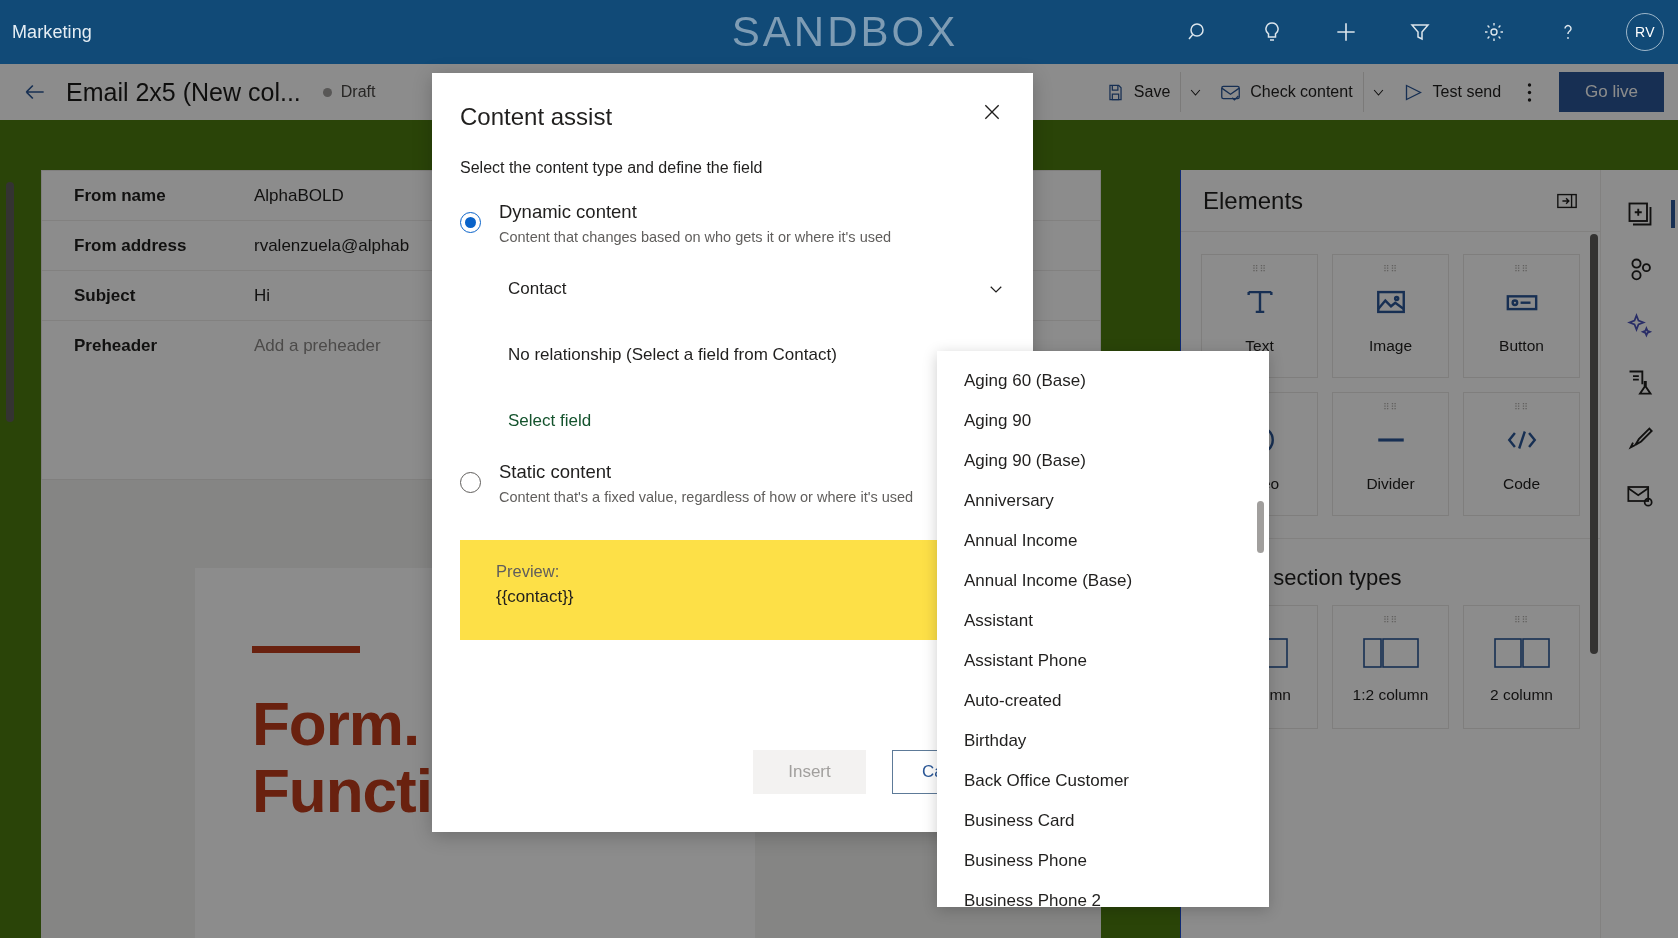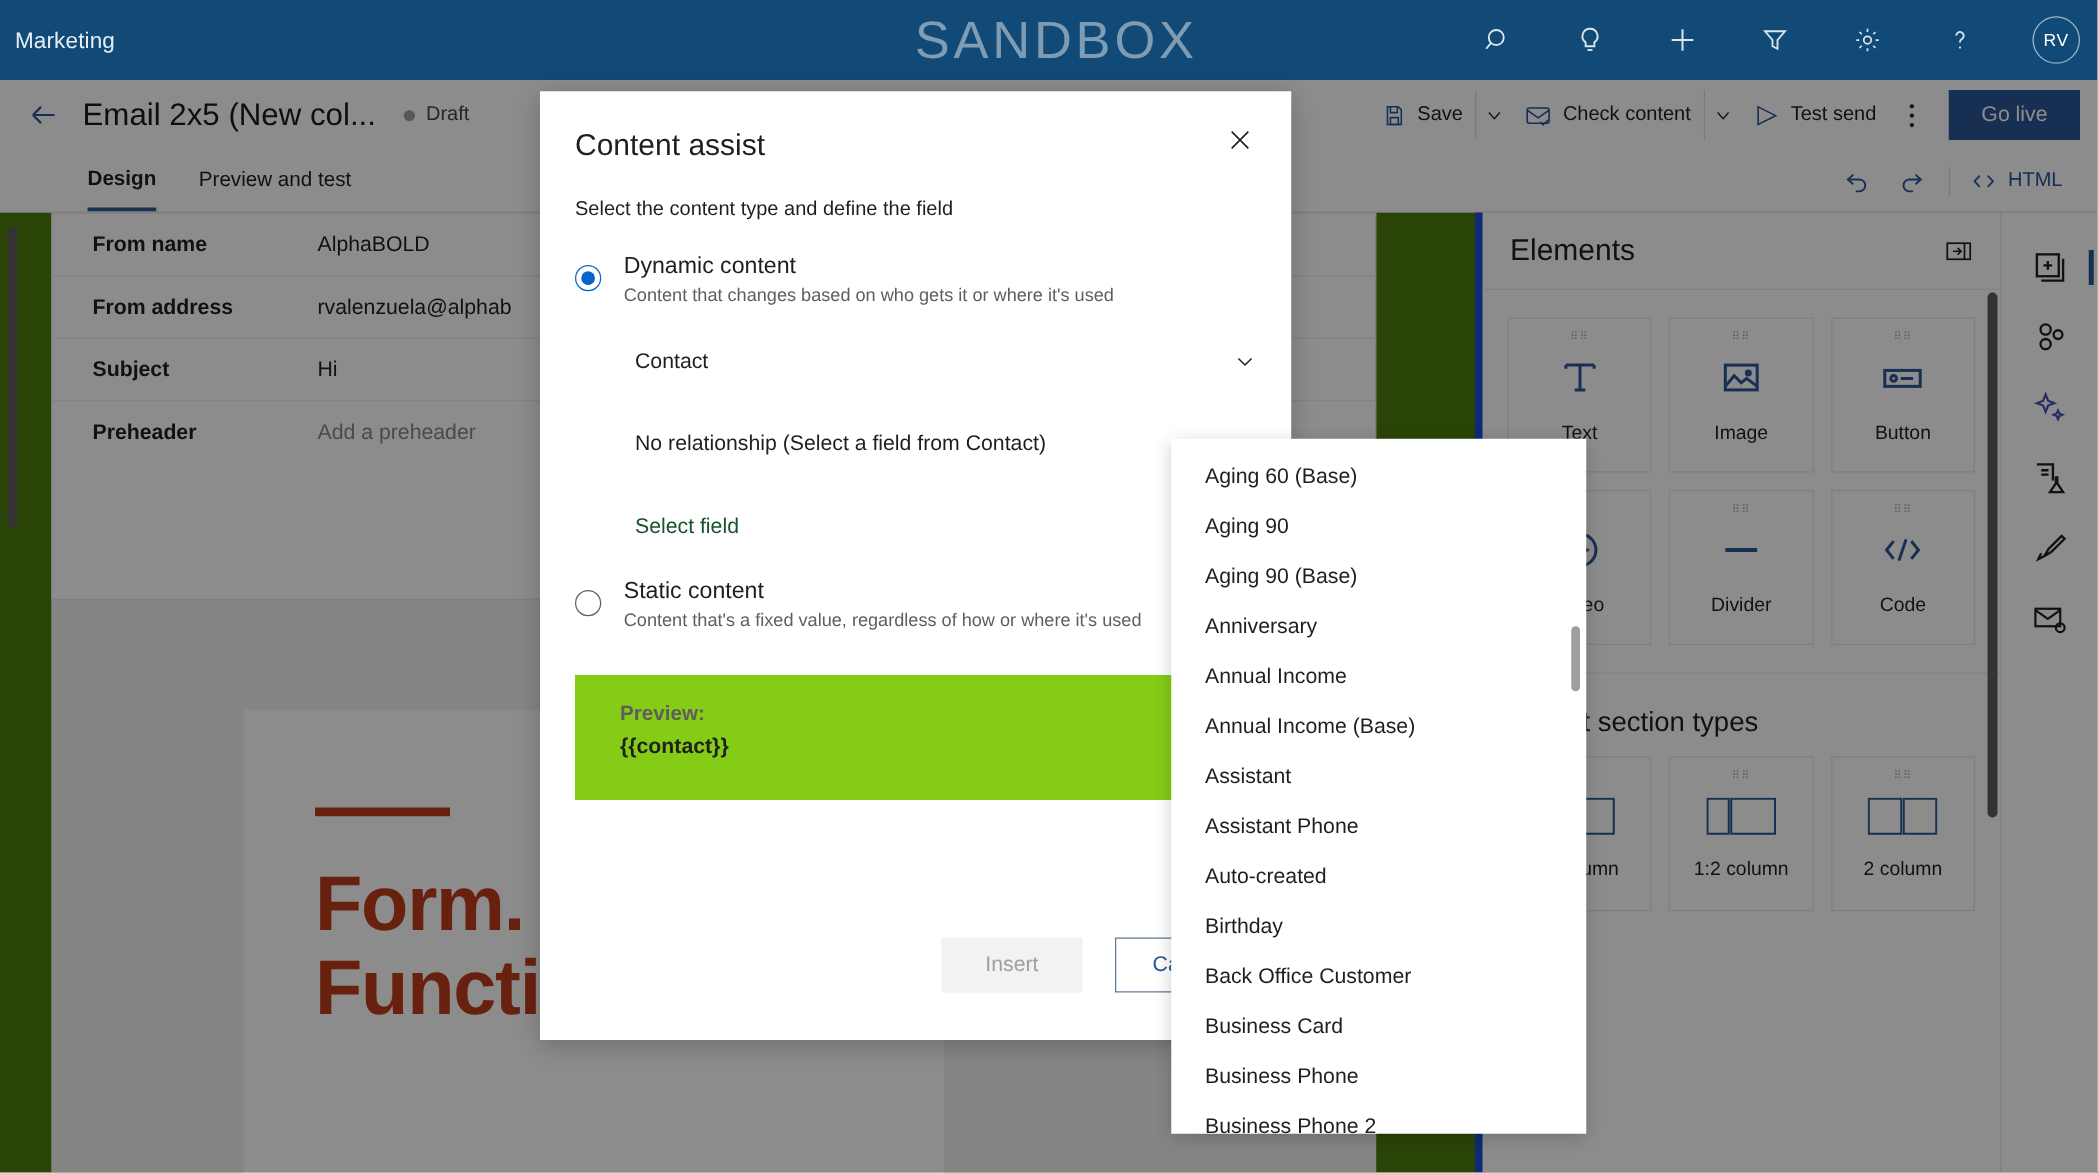--- a/index.html
+++ b/index.html
@@ -135,21 +135,21 @@
   }
   .email-rule { width: 108px; height: 7px; background: #bf3d1c; margin: 78px 0 0 57px; }
   .email-head {
     margin: 38px 0 0 57px; font-size: 62px; line-height: 1.08;
     color: #bf3d1c; font-weight: 700; letter-spacing: -1px;
   }
 
   
   .elements-panel {
     position: absolute; top: 106px; right: 78px; width: 420px; bottom: 0;
-    background: #ffffff; border-left: 6px solid #1d4ed8;
+    background: #ffffff; border-left: 1px solid #1d4ed8;
   }
   .elements-header {
     height: 62px; display: flex; align-items: center; padding: 0 22px;
     border-bottom: 1px solid #edebe9;
   }
   .elements-title { font-size: 24px; color: #201f1e; }
   .panel-collapse { margin-left: auto; color: #201f1e; cursor: pointer; display:flex; }
   .elements-grid {
     display: grid; grid-template-columns: repeat(3, 1fr);
     gap: 14px; padding: 22px 20px 0 20px;
@@ -227,23 +227,22 @@
   .dropdown {
     margin: 22px 28px 0 76px; height: 44px;
     display: flex; align-items: center; cursor: pointer;
     border-bottom: 1px solid transparent;
   }
   .dropdown-text { font-size: 17px; color: #201f1e; }
   .dropdown-text.muted { color: #14532d; }
   .dropdown-chev { margin-left: auto; color: #201f1e; display:flex; }
 
   .preview-box {
-    margin: 35px 28px 0 28px; background: #84cc16; padding: 22px 0 26px 36px;
+    margin: 35px 28px 0 28px; background: #fde047; padding: 22px 0 26px 36px;
     min-height: 100px;
-    font-weight: bold;
   }
   .preview-label { font-size: 16.5px; color: #605e5c; }
   .preview-value { font-size: 17px; color: #201f1e; margin-top: 6px; }
 
   .modal-footer {
     position: absolute; left: 0; right: 0; bottom: 0; height: 120px;
     display: flex; align-items: center; justify-content: flex-end;
     padding-right: 28px;
   }
   .btn-insert {
@@ -329,45 +328,20 @@
           <svg width="5" height="21" viewBox="0 0 5 21" fill="currentColor">
               <circle cx="2.5" cy="3" r="1.7"></circle>
               <circle cx="2.5" cy="10.5" r="1.7"></circle>
               <circle cx="2.5" cy="18" r="1.7"></circle>
             </svg>
         </div>
         <button class="golive">Go live</button>
       </div>
     </div>
 
-    <div class="tabbar">
-      <div class="tab active">Design</div>
-      <div class="tab">Preview and test</div>
-      <div class="tab-right">
-        <div class="tab-icon">
-          <svg width="23" height="23" viewBox="0 0 24 24" fill="none" stroke="currentColor" stroke-width="1.6">
-              <path d="M9 7L4.5 11 9 15"></path>
-              <path d="M4.5 11H14a5 5 0 010 10h-3"></path>
-            </svg>
-        </div>
-        <div class="tab-icon">
-          <svg width="23" height="23" viewBox="0 0 24 24" fill="none" stroke="currentColor" stroke-width="1.6">
-              <path d="M15 7l4.5 4L15 15"></path>
-              <path d="M19.5 11H10a5 5 0 000 10h3"></path>
-            </svg>
-        </div>
-        <div class="divider-v"></div>
-        <div class="html-btn">
-          <svg width="22" height="22" viewBox="0 0 24 24" fill="none" stroke="currentColor" stroke-width="1.6">
-              <path d="M8.5 7L4 12l4.5 5M15.5 7L20 12l-4.5 5"></path>
-            </svg>
-          <span>HTML</span>
-        </div>
-      </div>
-    </div>
 
     <div class="left-rail"></div>
 
     <div class="formpanel">
       <div class="formrow">
         <span class="form-label">From name</span>
         <span class="form-value">AlphaBOLD</span>
       </div>
       <div class="formrow">
         <span class="form-label">From address</span>

